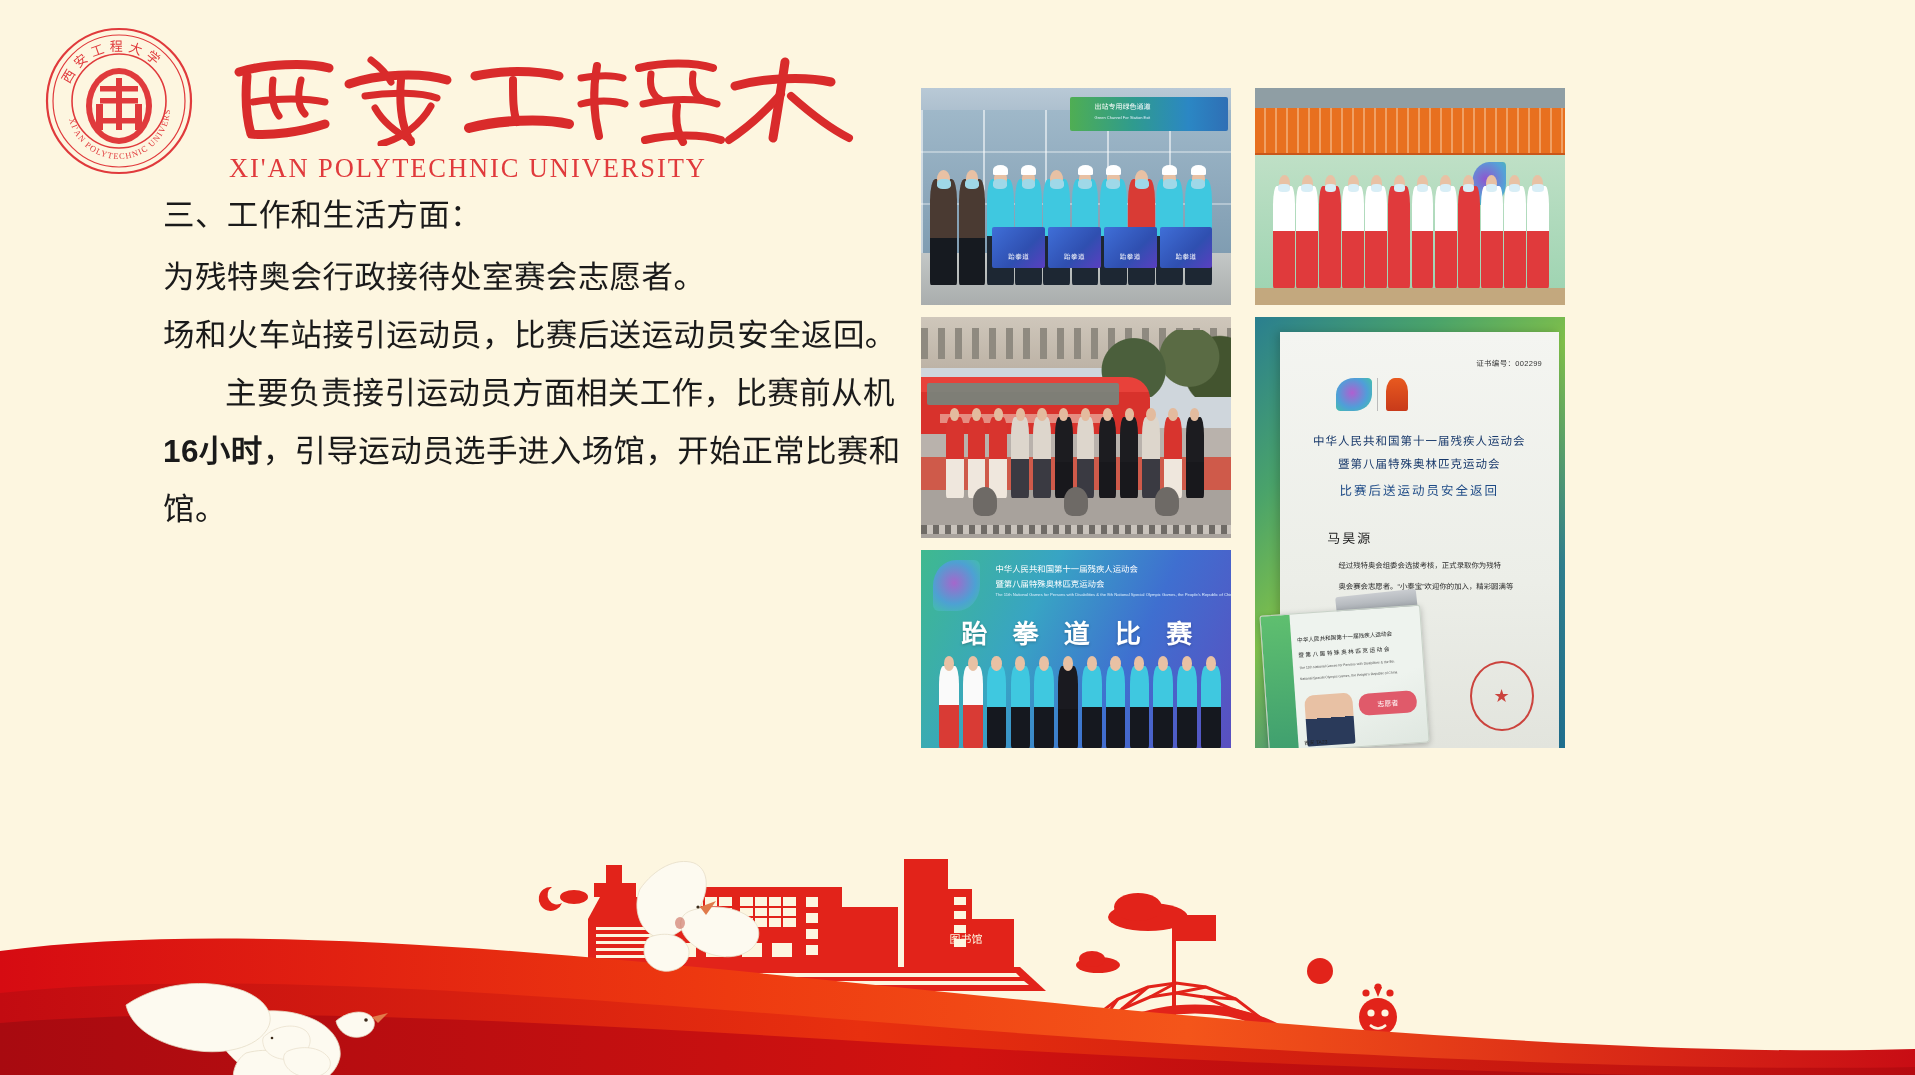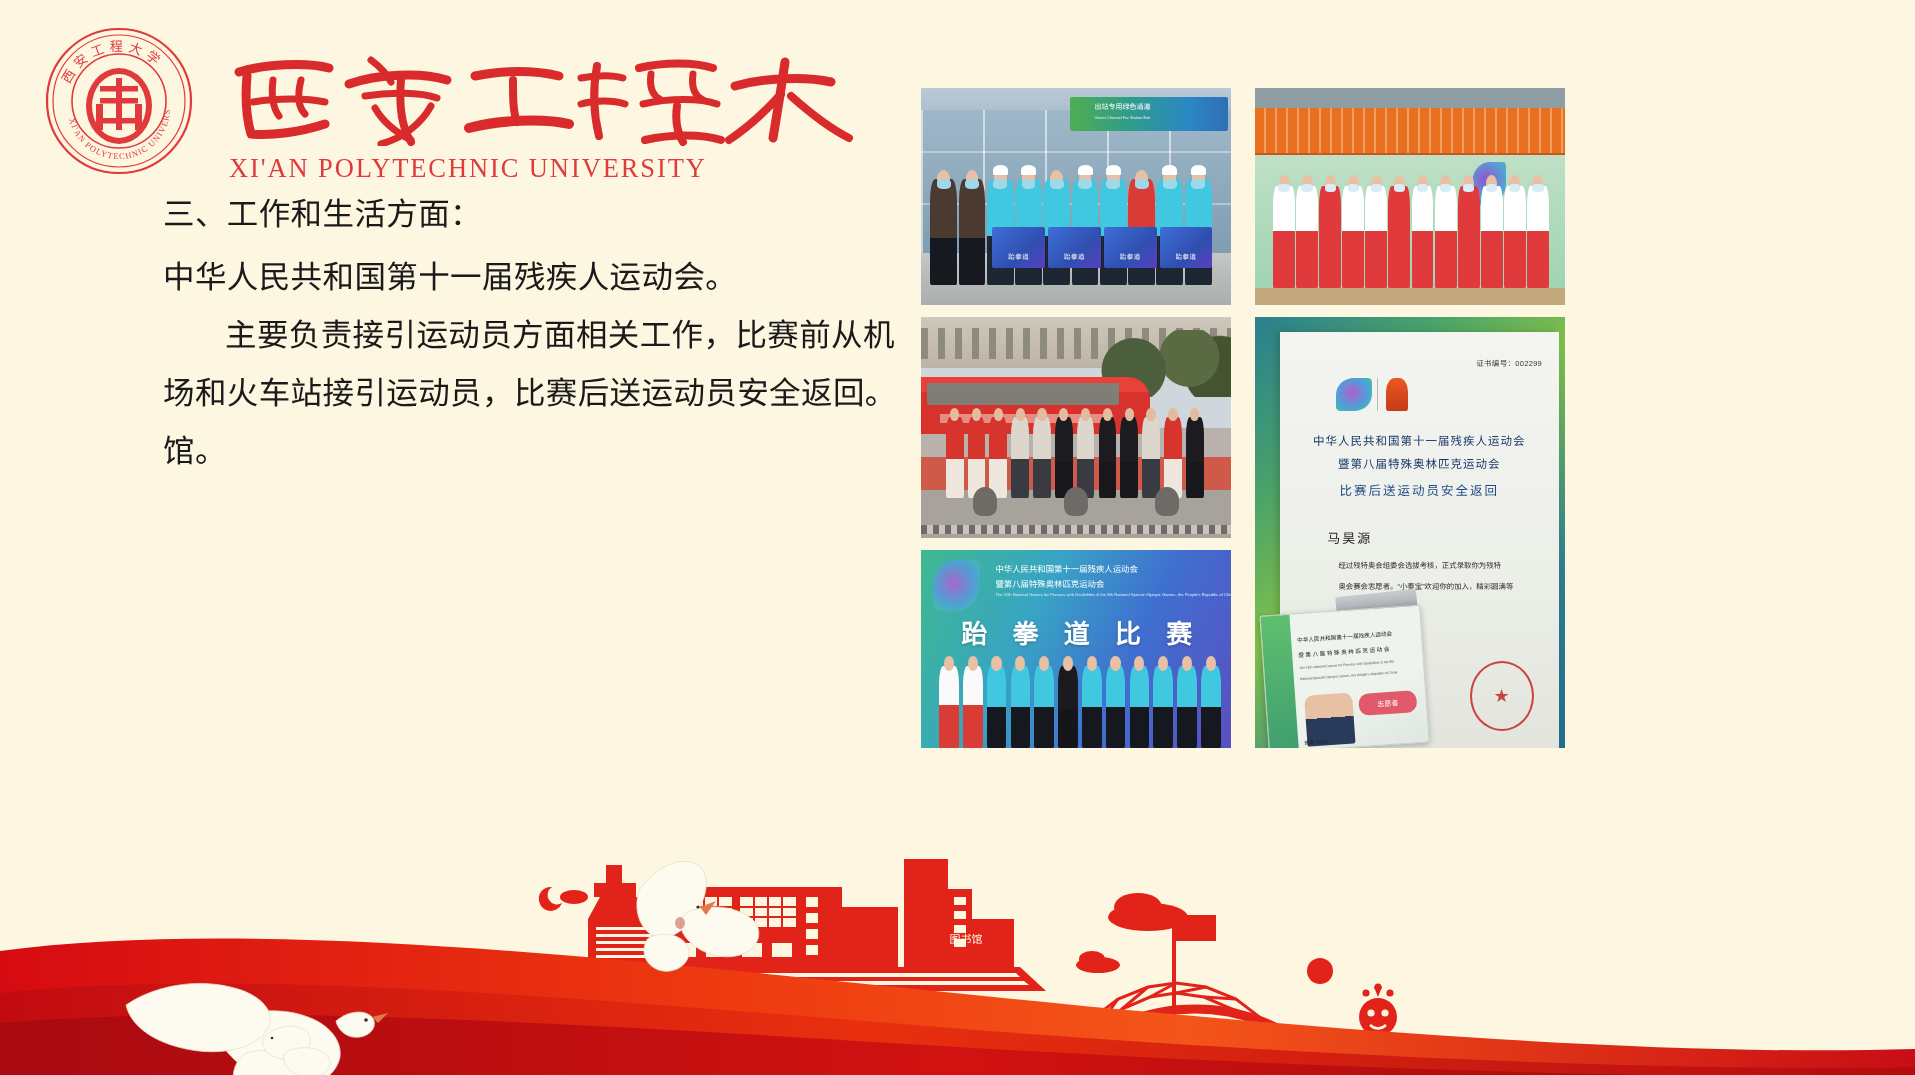--- a/index.html
+++ b/index.html
@@ -50,21 +50,21 @@
     left: 163px; top: 186px;
     width: 700px;
     color: #1a1a1a;
   }
   .para {
     font-size: 31.5px;
     line-height: 58px;
     letter-spacing: 0.4px;
     white-space: nowrap;
   }
-  .para.head { margin-bottom: 4px; font-family: Liberation Serif, serif; }
+  .para.head { margin-bottom: 4px; }
   .indent { padding-left: 62px; }
   .bold { font-weight: 700; }
 
   
   #collage { position: absolute; left: 921px; top: 88px; width: 970px; height: 660px; }
   .photo {
     position: absolute;
     overflow: hidden;
     background: #cfd6dc;
   }
@@ -299,23 +299,24 @@
         <path d="M520 6 C526 10, 532 14, 536 20" stroke-width="6" opacity="0"></path>
       </g>
     </svg>
 
     <div id="wordmark-en">XI'AN POLYTECHNIC UNIVERSITY</div>
   </div>
 
   <div id="body-text">
     <div class="para head">三、工作和生活方面：</div>
     <div id="paragraphs">
-        <div class="para"><span>中华人民共和国第十一届残疾人运动会。</span></div>
+        <div class="para"><span>为残特奥会行政接待处室赛会志愿者。</span></div>
+        <div class="para"><span>场和火车站接引运动员，比赛后送运动员安全返回。</span></div>
         <div class="para indent"><span>主要负责接引运动员方面相关工作，比赛前从机</span></div>
-        <div class="para"><span>场和火车站接引运动员，比赛后送运动员安全返回。</span></div>
+        <div class="para"><span class="bold">16小时</span><span>，引导运动员选手进入场馆，开始正常比赛和</span></div>
         <div class="para"><span>馆。</span></div>
       </div>
   </div>
 
   <div id="collage">
 
     <div class="photo" id="photo1">
       <div class="ph-inner">
         <div class="sky"></div>
         <div class="glassgrid"></div>

